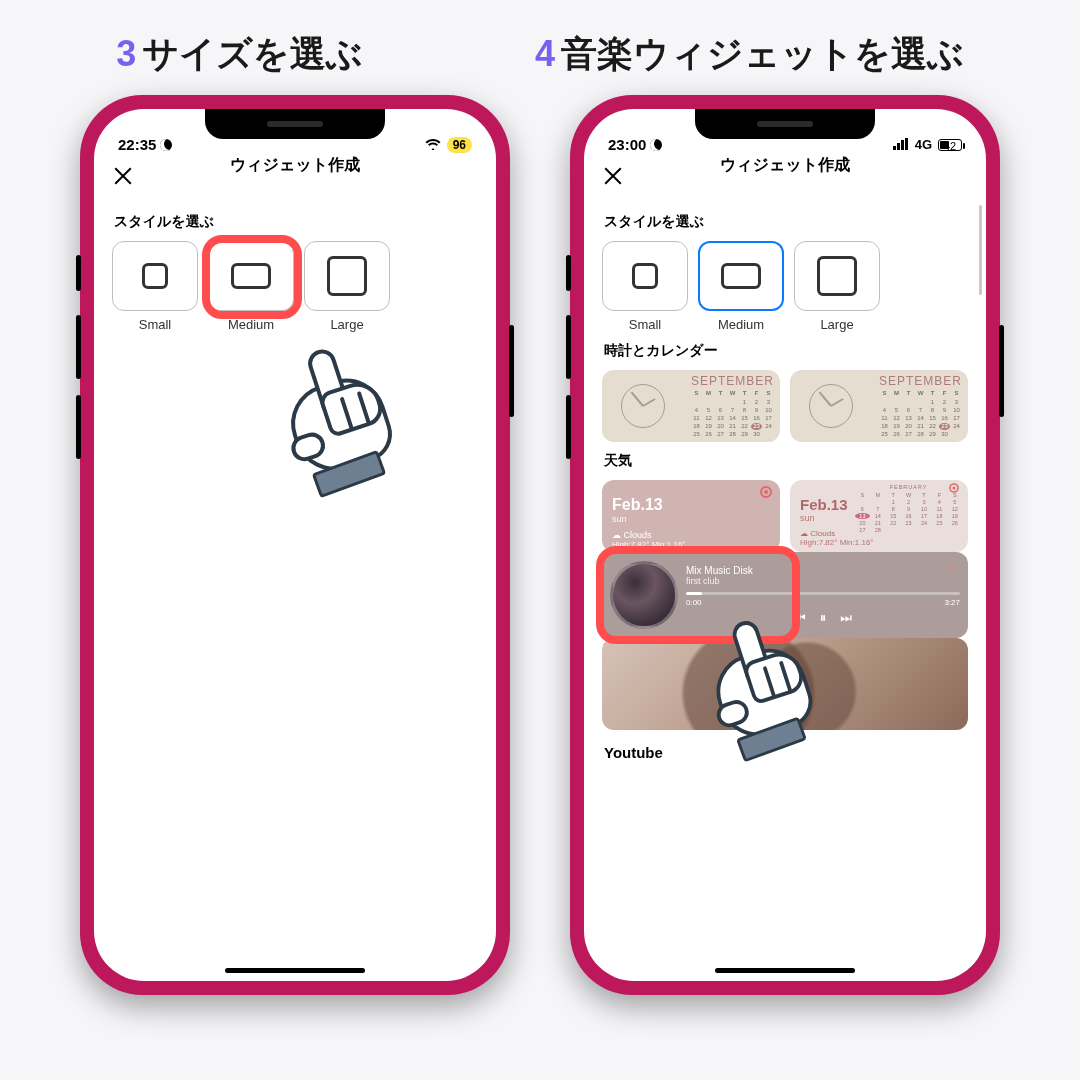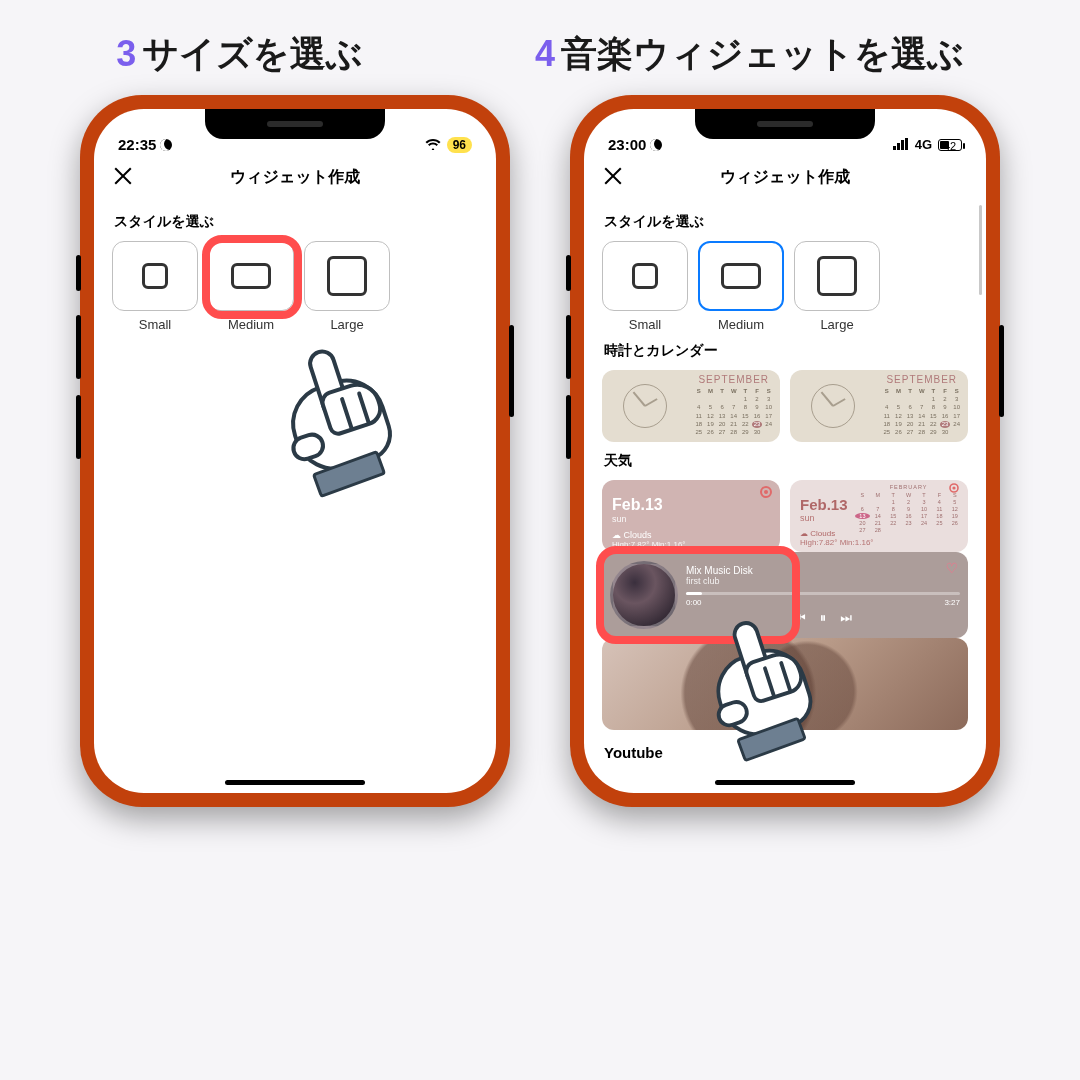--- a/index.html
+++ b/index.html
@@ -9,21 +9,21 @@
   }
   *{box-sizing:border-box;font-family:-apple-system,BlinkMacSystemFont,"Hiragino Sans","Hiragino Kaku Gothic ProN",sans-serif}
   body{margin:0;width:1080px;height:1080px;background:var(--bg);overflow:hidden}
   .stage{width:1080px;height:1080px;position:relative;padding:30px 40px}
   .captions{display:flex;justify-content:space-around;gap:40px;padding:0 10px 10px}
   .cap{font-size:36px;font-weight:700;color:#1a1a1a;white-space:nowrap}
   .cap .num{color:var(--purple);margin-right:6px}
   .phones{display:flex;justify-content:center;gap:60px;margin-top:6px}
 
   
-  .phone{width:430px;height:712px;background:#c2410c;border-radius:62px;padding:14px;position:relative;box-shadow:0 12px 30px rgba(0,0,0,.35)}
+  .phone{width:430px;height:900px;background:#be185d;border-radius:62px;padding:14px;position:relative;box-shadow:0 12px 30px rgba(0,0,0,.35)}
   .btn-side{position:absolute;background:#000;border-radius:3px}
   .btn-l1{left:-4px;top:160px;width:5px;height:36px}
   .btn-l2{left:-4px;top:220px;width:5px;height:64px}
   .btn-l3{left:-4px;top:300px;width:5px;height:64px}
   .btn-r{right:-4px;top:230px;width:5px;height:92px}
   .screen{width:100%;height:100%;background:#fff;border-radius:50px;overflow:hidden;position:relative}
   .notch{position:absolute;top:0;left:50%;transform:translateX(-50%);width:180px;height:30px;background:#000;border-bottom-left-radius:18px;border-bottom-right-radius:18px;z-index:5;display:flex;align-items:center;justify-content:center}
   .speaker{width:56px;height:6px;background:#2b2b2b;border-radius:3px}
   .home{position:absolute;bottom:8px;left:50%;transform:translateX(-50%);width:140px;height:5px;background:#000;border-radius:3px;z-index:5}
 
@@ -32,21 +32,21 @@
   .sb-right{display:flex;align-items:center;gap:6px}
   .moon{width:12px;height:12px;border-radius:50%;background:#000;box-shadow:inset 4px -1px 0 0 #fff}
   .wifi svg,.sig svg{width:16px;height:12px}
   .pill{background:var(--yellow);border-radius:9px;padding:1px 6px;font-size:12px;font-weight:700}
   .batt{display:flex;align-items:center;gap:2px}
   .batt-body{width:24px;height:12px;border:1.5px solid #000;border-radius:3px;position:relative;background:#fff}
   .batt-body::after{content:"";position:absolute;right:-4px;top:3px;width:2px;height:6px;background:#000;border-radius:1px}
   .batt-fill{position:absolute;left:1px;top:1px;bottom:1px;width:40%;background:#000;border-radius:1px}
   .batt-txt{font-size:11px;font-weight:400;position:absolute;width:100%;text-align:center;color:#000}
 
-  .navbar{height:44px;display:flex;align-items:center;justify-content:center;position:relative}
+  .navbar{height:44px;display:flex;align-items:flex-start;justify-content:center;position:relative}
   .navtitle{font-size:16px;font-weight:700}
   .close-x{position:absolute;left:18px;top:10px;width:22px;height:22px}
   .close-x::before,.close-x::after{content:"";position:absolute;left:10px;top:0;width:2px;height:22px;background:#000}
   .close-x::before{transform:rotate(45deg)}
   .close-x::after{transform:rotate(-45deg)}
 
   .content{padding:4px 18px 0;height:calc(100% - 90px);overflow:hidden;position:relative}
   .scrollhint{position:absolute;right:4px;top:6px;width:3px;height:90px;background:#c9c9c9;border-radius:2px}
   .section-label{font-size:14px;font-weight:700;margin:10px 2px 10px}
 
@@ -60,21 +60,21 @@
   .g-l{width:40px;height:40px}
   .sizelabel{font-size:13px;color:#333}
 
   .row2{display:flex;gap:10px;margin-top:8px}
   .wcard{flex:1;height:72px;border-radius:12px;background:var(--beige);position:relative;overflow:hidden;display:flex}
   .clock{width:48%;display:flex;align-items:center;justify-content:center}
   .clockface{width:44px;height:44px;border:1px solid #a89e8e;border-radius:50%;position:relative}
   .clockface::before{content:"";position:absolute;left:50%;top:50%;width:2px;height:14px;background:#a89e8e;transform-origin:bottom;transform:translate(-50%,-100%) rotate(60deg)}
   .clockface::after{content:"";position:absolute;left:50%;top:50%;width:2px;height:18px;background:#a89e8e;transform-origin:bottom;transform:translate(-50%,-100%) rotate(-40deg)}
   .cal{flex:1;padding:4px 6px;font-size:6px;color:#7a7060;line-height:1.2}
-  .cal .mo{font-size:10px;text-align:center;letter-spacing:1px;margin-bottom:2px;color:#b07a7a}
+  .cal .mo{font-size:12px;letter-spacing:1px;margin-bottom:2px;color:#b07a7a}
   .cal .grid{display:grid;grid-template-columns:repeat(7,1fr);gap:1px}
   .cal .d{text-align:center}
   .cal .d.today{background:#b07a7a;color:#fff;border-radius:50%}
 
   .weather{background:var(--rose);color:#fff;padding:16px 10px;position:relative}
   .weather .date{font-size:16px;font-weight:600}
   .weather .day{font-size:9px;opacity:.9}
   .weather .cond{font-size:9px;margin-top:6px}
   .weather .hilo{font-size:8px;opacity:.9}
   .weather2{background:var(--rose2);color:#b06868}

